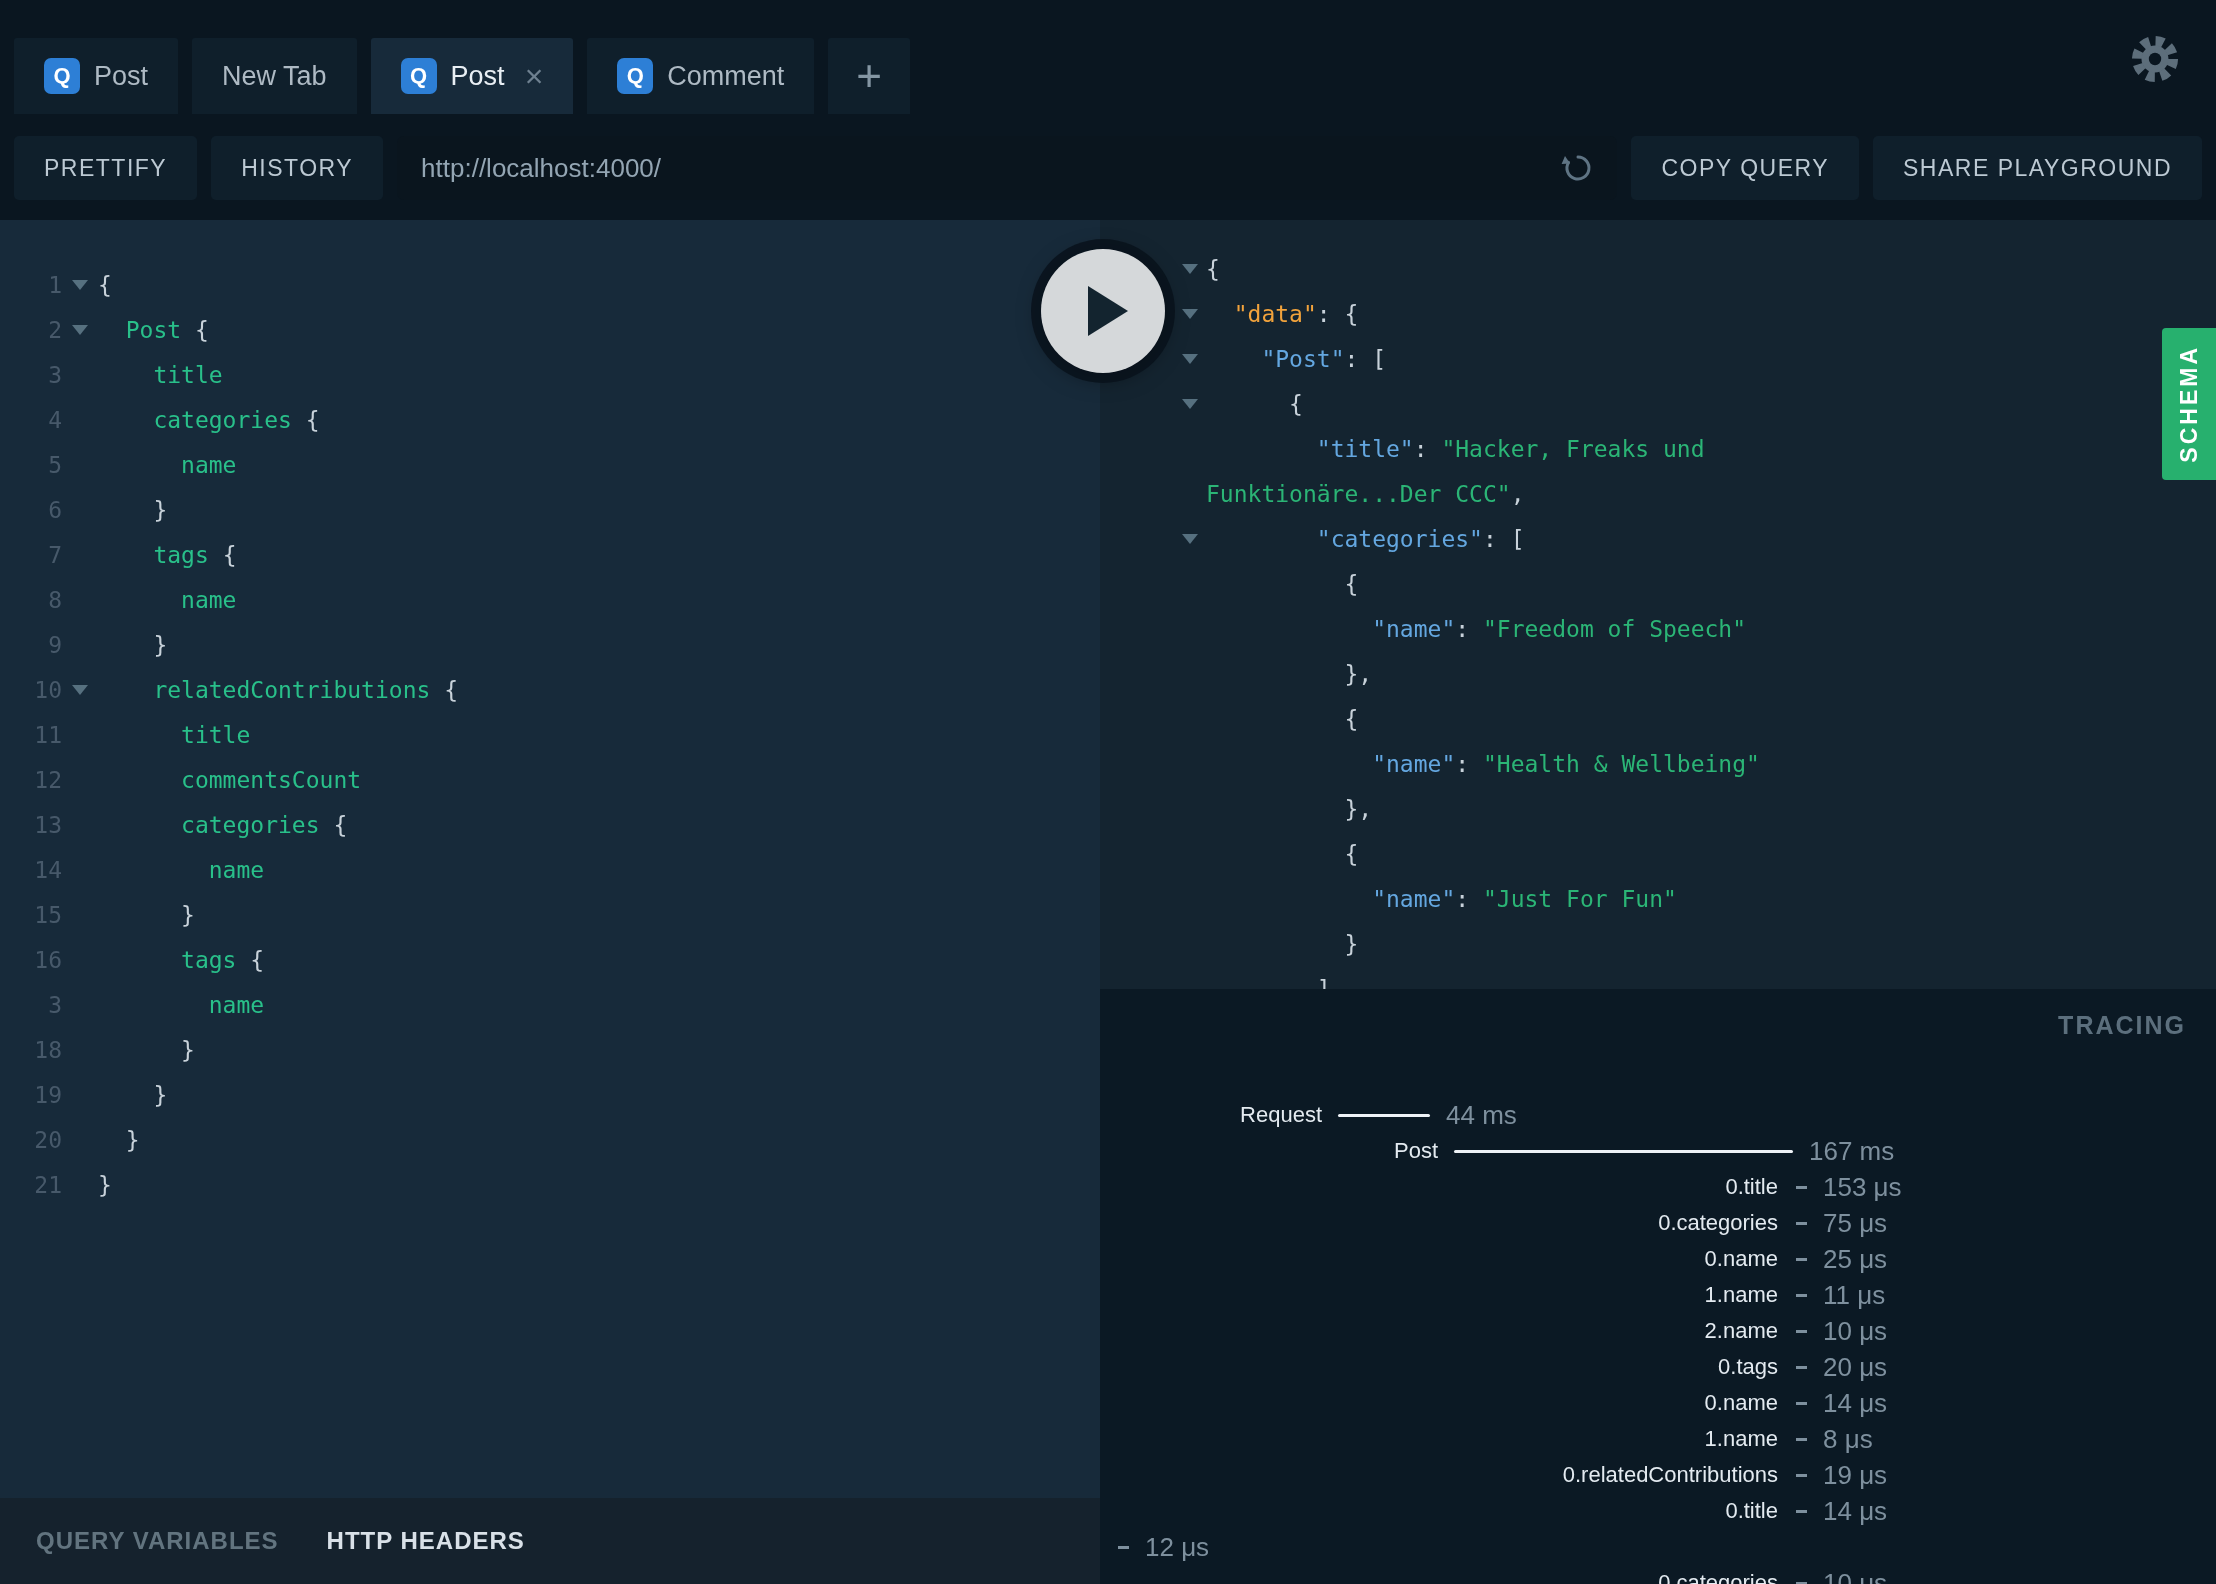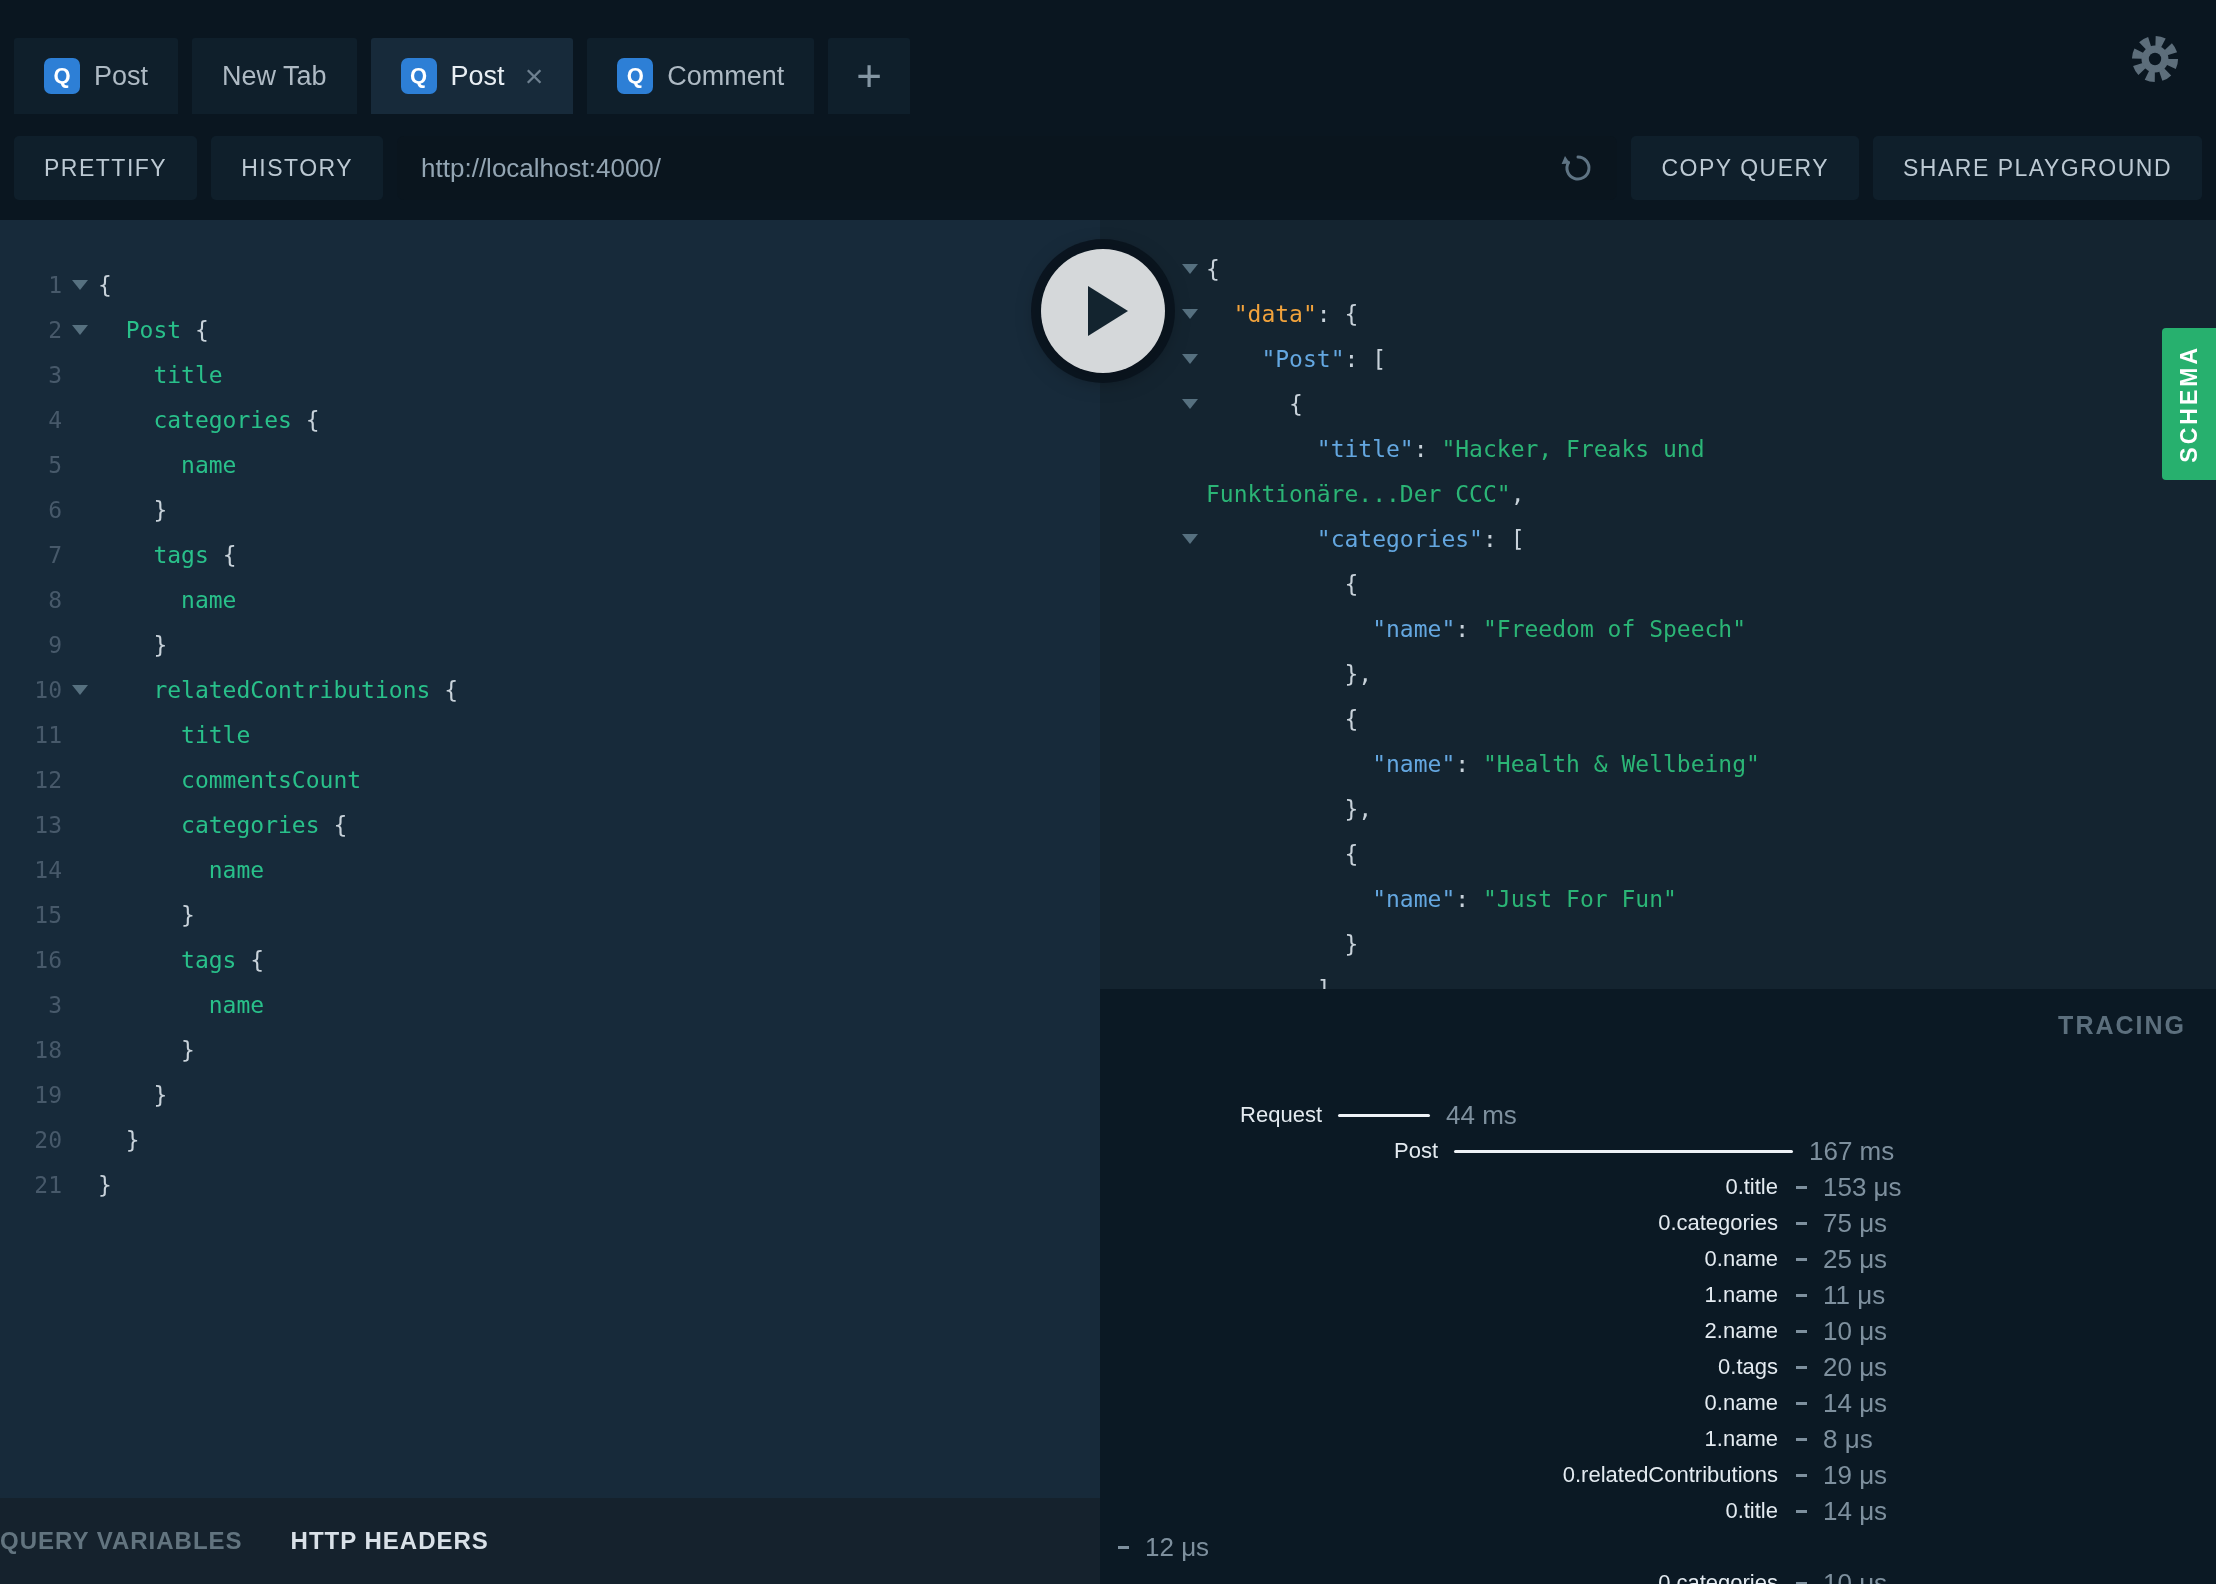--- a/index.html
+++ b/index.html
@@ -47,21 +47,21 @@
   .fold-col { flex:0 0 36px; display:flex; align-items:center; justify-content:center; }
   .tri { width:0; height:0; border-left:8px solid transparent; border-right:8px solid transparent; border-top:10px solid #56707f; }
   .code-text { white-space:pre; }
   .tok-field { color:var(--tok-field); }
   .tok-punct { color:var(--tok-punct); }
   .tok-key-blue { color:var(--tok-key-blue); }
   .tok-key-orange { color:var(--tok-key-orange); }
   .tok-string { color:var(--tok-string); }
 
   .bottom-bar { position:absolute; left:0; bottom:0; width:100%; height:86px; background:#15222d;
-                display:flex; align-items:center; gap:48px; }
+                display:flex; align-items:center; padding-left:36px; gap:48px; }
   .bb-dim { color:#62747f; font-size:24px; font-weight:bold; letter-spacing:1px; cursor:pointer; }
   .bb-bright { color:#d9e1e8; font-size:24px; font-weight:bold; letter-spacing:1px; cursor:pointer;text-align:center; }
 
   .right-pane { position:absolute; left:1100px; top:220px; width:1116px; height:769px; background:#142430; overflow:hidden; }
   .result-lines { position:absolute; top:26px; left:0; right:0; }
   .result-line { display:flex; height:45px; align-items:center; font-family:"DejaVu Sans Mono", monospace; font-size:23px; }
   .r-fold-col { flex:0 0 106px; display:flex; align-items:center; justify-content:flex-end; padding-right:8px; }
 
   
   .tracing { position:absolute; left:1100px; top:989px; width:1116px; height:595px; background:#0b1924; overflow:hidden; }

